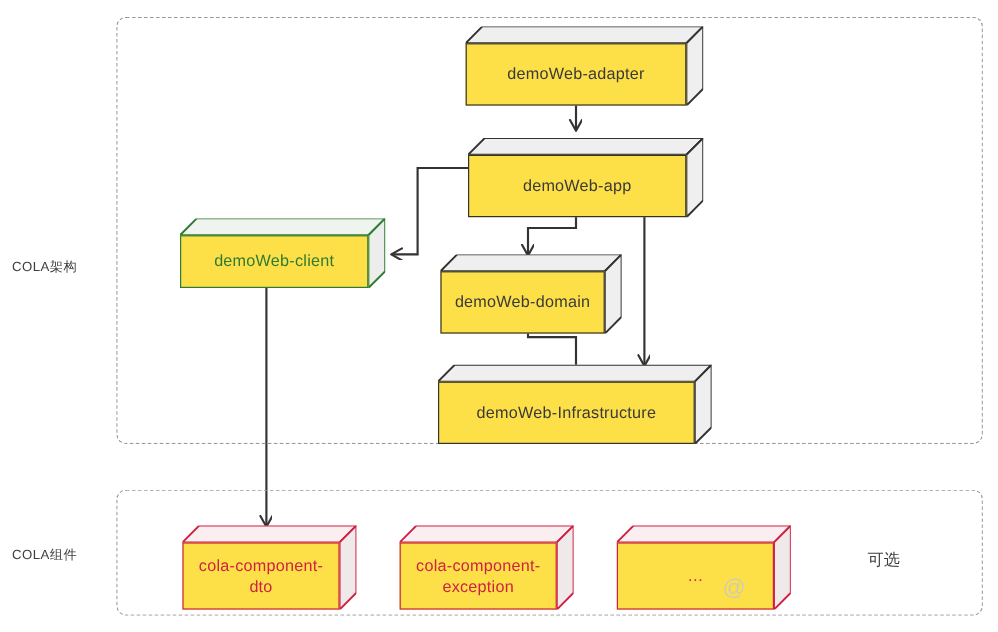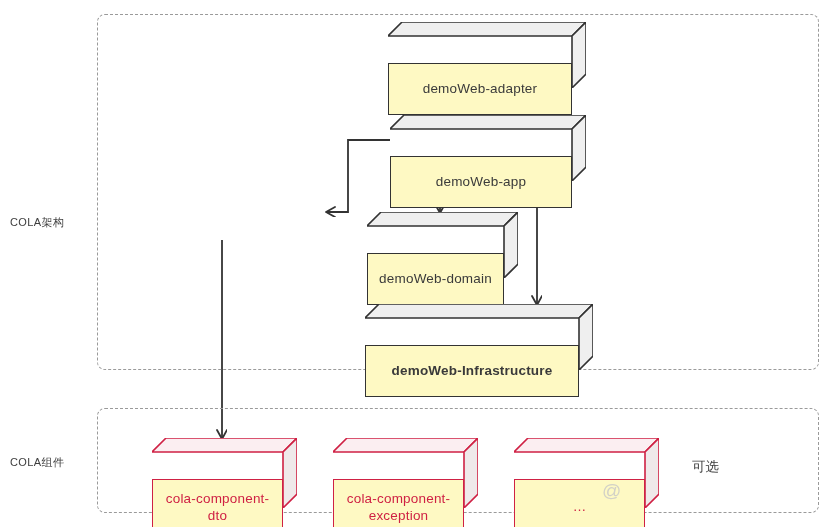--- a/index.html
+++ b/index.html
@@ -45,27 +45,26 @@
 
   
   .box3d {
     position: absolute;
   }
   .box3d .front {
     position: absolute;
     left: 0;
     box-sizing: border-box;
     border: 1.8px solid #333333;
-    background: #fef9c3;
+    background: #fde047;
     display: flex;
     align-items: center;
     justify-content: center;
     text-align: center;
     line-height: 1.28;
-    margin-top: 27px;
   }
   .box3d .face-top,
   .box3d .face-side {
     position: absolute;
   }
   .box3d .lbl {
     font-size: 13.5px;
     color: #3a3a3a;
     letter-spacing: 0.2px;
     padding: 0 6px;
@@ -167,32 +166,41 @@
   <div class="box3d" id="box-app" style="left:390px; top:115px; width:204px; height:52px;">
     <svg class="face-top" style="left:0; top:0; width:196px; height:66px;" viewBox="0 0 196 66">
       <polygon points="0,14 14,0 196,0 182,14" fill="#efefef" stroke="#333333" stroke-width="1.6" stroke-linejoin="round"></polygon>
       <polygon points="182,14 196,0 196,52 182,66" fill="#efefef" stroke="#333333" stroke-width="1.6" stroke-linejoin="round"></polygon>
     </svg>
     <div class="front" style="top:14px; width:182px; height:52px;">
       <span class="lbl">demoWeb-app</span>
     </div>
   </div>
 
+  <div class="box3d green" id="box-client" style="left:150px; top:182px; width:157px; height:44px;">
+    <svg class="face-top" style="left:0; top:0; width:171px; height:58px;" viewBox="0 0 171 58">
+      <polygon points="0,14 14,0 171,0 157,14" fill="#f0f4ef" stroke="#2f7a34" stroke-width="1.6" stroke-linejoin="round"></polygon>
+      <polygon points="157,14 171,0 171,44 157,58" fill="#eceeec" stroke="#2f7a34" stroke-width="1.6" stroke-linejoin="round"></polygon>
+    </svg>
+    <div class="front" style="top:14px; width:157px; height:44px;">
+      <span class="lbl">demoWeb-client</span>
+    </div>
+  </div>
 
   <div class="box3d" id="box-domain" style="left:367px; top:212px; width:137px; height:52px;">
     <svg class="face-top" style="left:0; top:0; width:151px; height:66px;" viewBox="0 0 151 66">
       <polygon points="0,14 14,0 151,0 137,14" fill="#efefef" stroke="#333333" stroke-width="1.6" stroke-linejoin="round"></polygon>
       <polygon points="137,14 151,0 151,52 137,66" fill="#efefef" stroke="#333333" stroke-width="1.6" stroke-linejoin="round"></polygon>
     </svg>
     <div class="front" style="top:14px; width:137px; height:52px;">
       <span class="lbl">demoWeb-domain</span>
     </div>
   </div>
 
-  <div class="box3d" id="box-infra" style="left:365px; top:304px; width:184px; height:52px;font-weight:bold;">
+  <div class="box3d" id="box-infra" style="left:365px; top:304px; width:184px; height:52px;">
     <svg class="face-top" style="left:0; top:0; width:228px; height:66px;" viewBox="0 0 228 66">
       <polygon points="0,14 14,0 228,0 214,14" fill="#efefef" stroke="#333333" stroke-width="1.6" stroke-linejoin="round"></polygon>
       <polygon points="214,14 228,0 228,52 214,66" fill="#efefef" stroke="#333333" stroke-width="1.6" stroke-linejoin="round"></polygon>
     </svg>
     <div class="front" style="top:14px; width:214px; height:52px;">
       <span class="lbl">demoWeb-Infrastructure</span>
     </div>
   </div>
 
   <div class="box3d red" id="box-dto" style="left:152px; top:438px; width:131px; height:56px;">
@@ -224,17 +232,17 @@
   <div class="box3d red" id="box-more" style="left:514px; top:438px; width:131px; height:56px;">
     <svg class="face-top" style="left:0; top:0; width:145px; height:70px;" viewBox="0 0 145 70">
       <polygon points="0,14 14,0 145,0 131,14" fill="#fbeef1" stroke="#cf2144" stroke-width="1.6" stroke-linejoin="round"></polygon>
       <polygon points="131,14 145,0 145,56 131,70" fill="#efe9ea" stroke="#cf2144" stroke-width="1.6" stroke-linejoin="round"></polygon>
     </svg>
     <div class="front" style="top:14px; width:131px; height:56px;">
       <span class="lbl">…</span>
     </div>
   </div>
 
-  <div class="optional-label" id="label-optional" style="left:692px; top:458px;">可选</div>
+  <div class="optional-label" id="label-optional" style="left:723px; top:458px;">可选</div>
 
   <div class="watermark" id="wm-mark">@</div>
 
 </div>
 
 </body></html>

